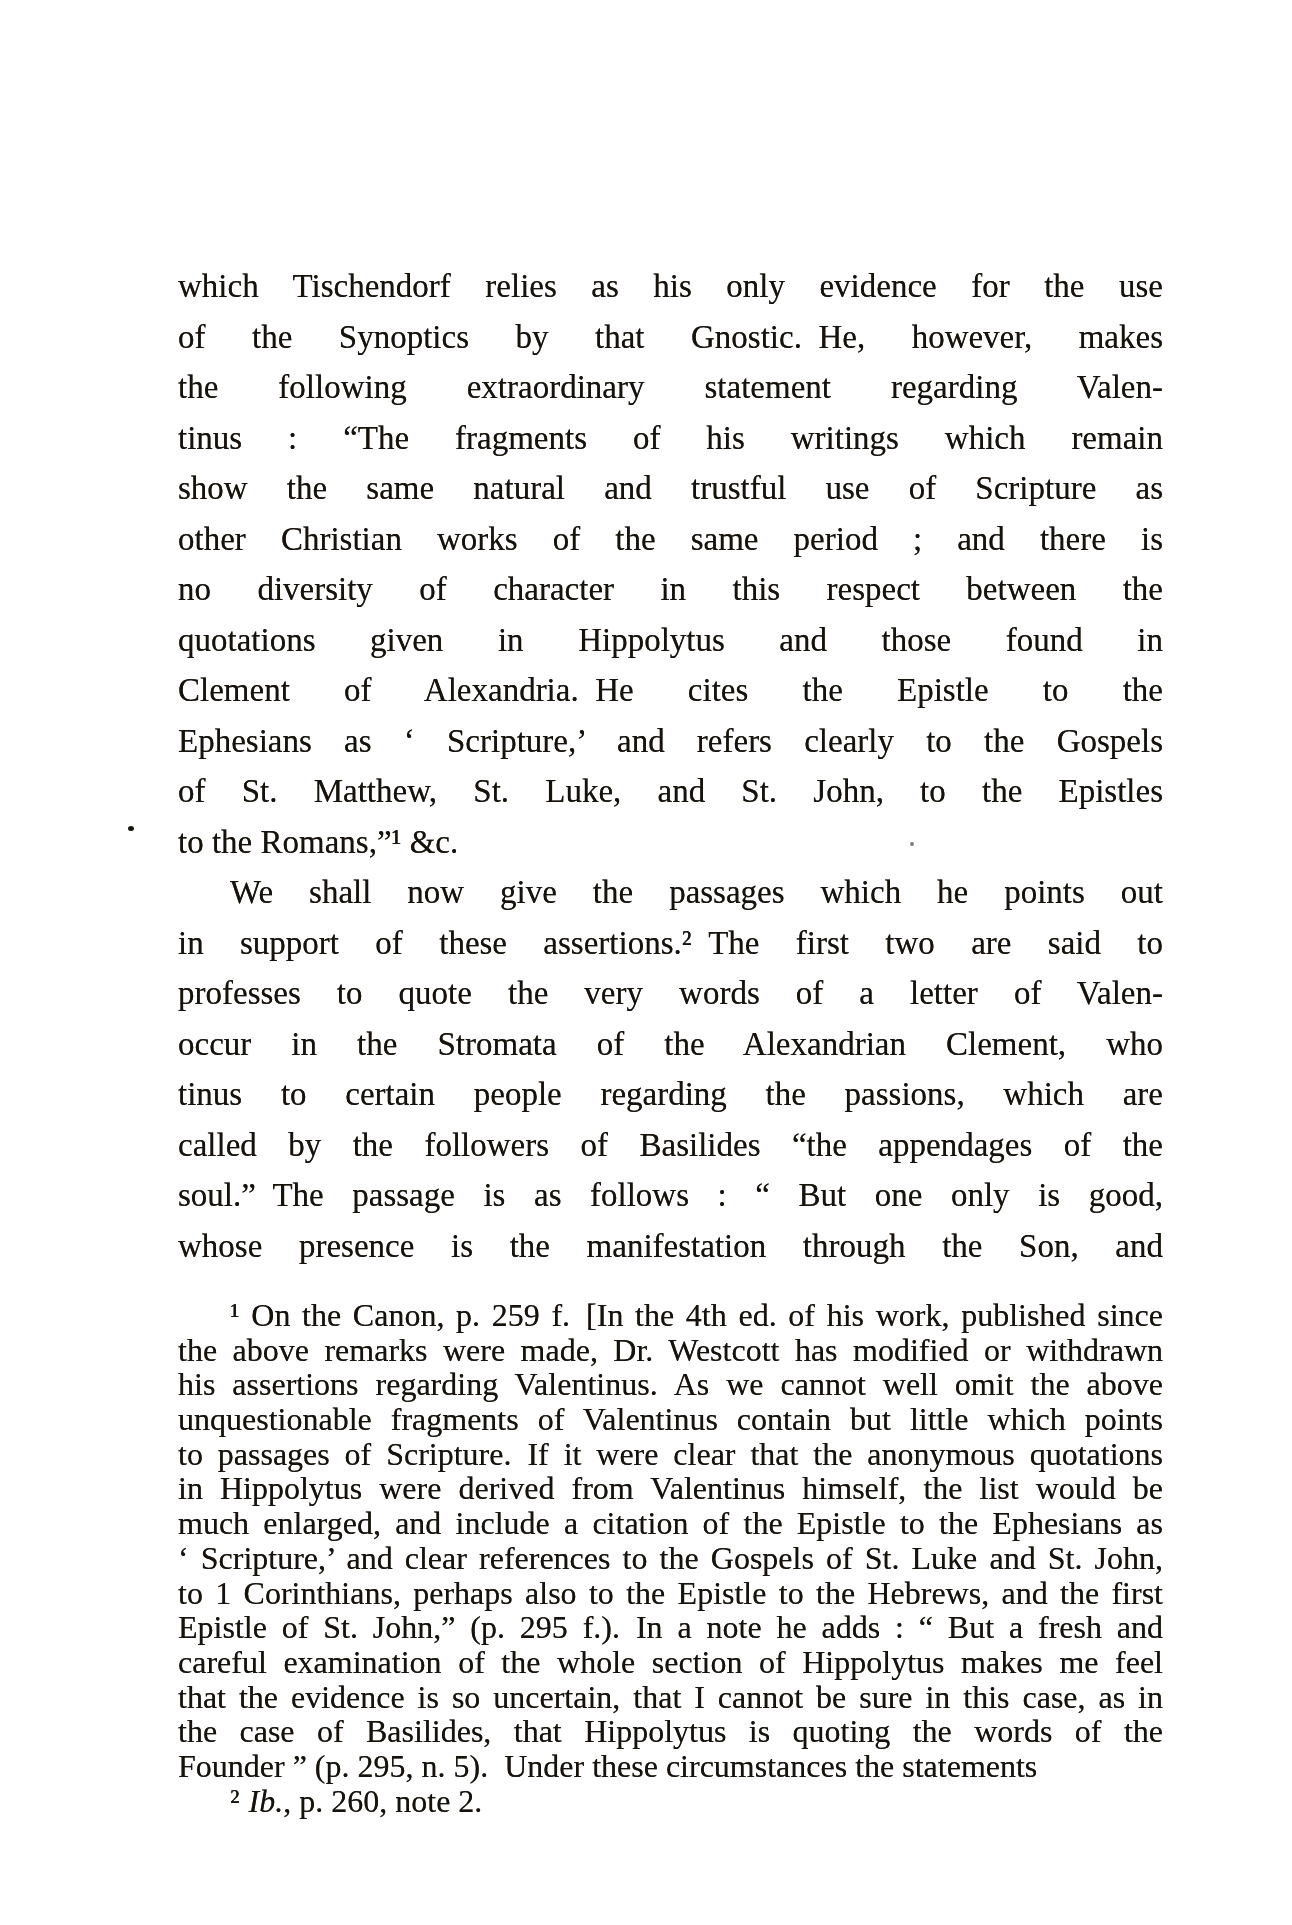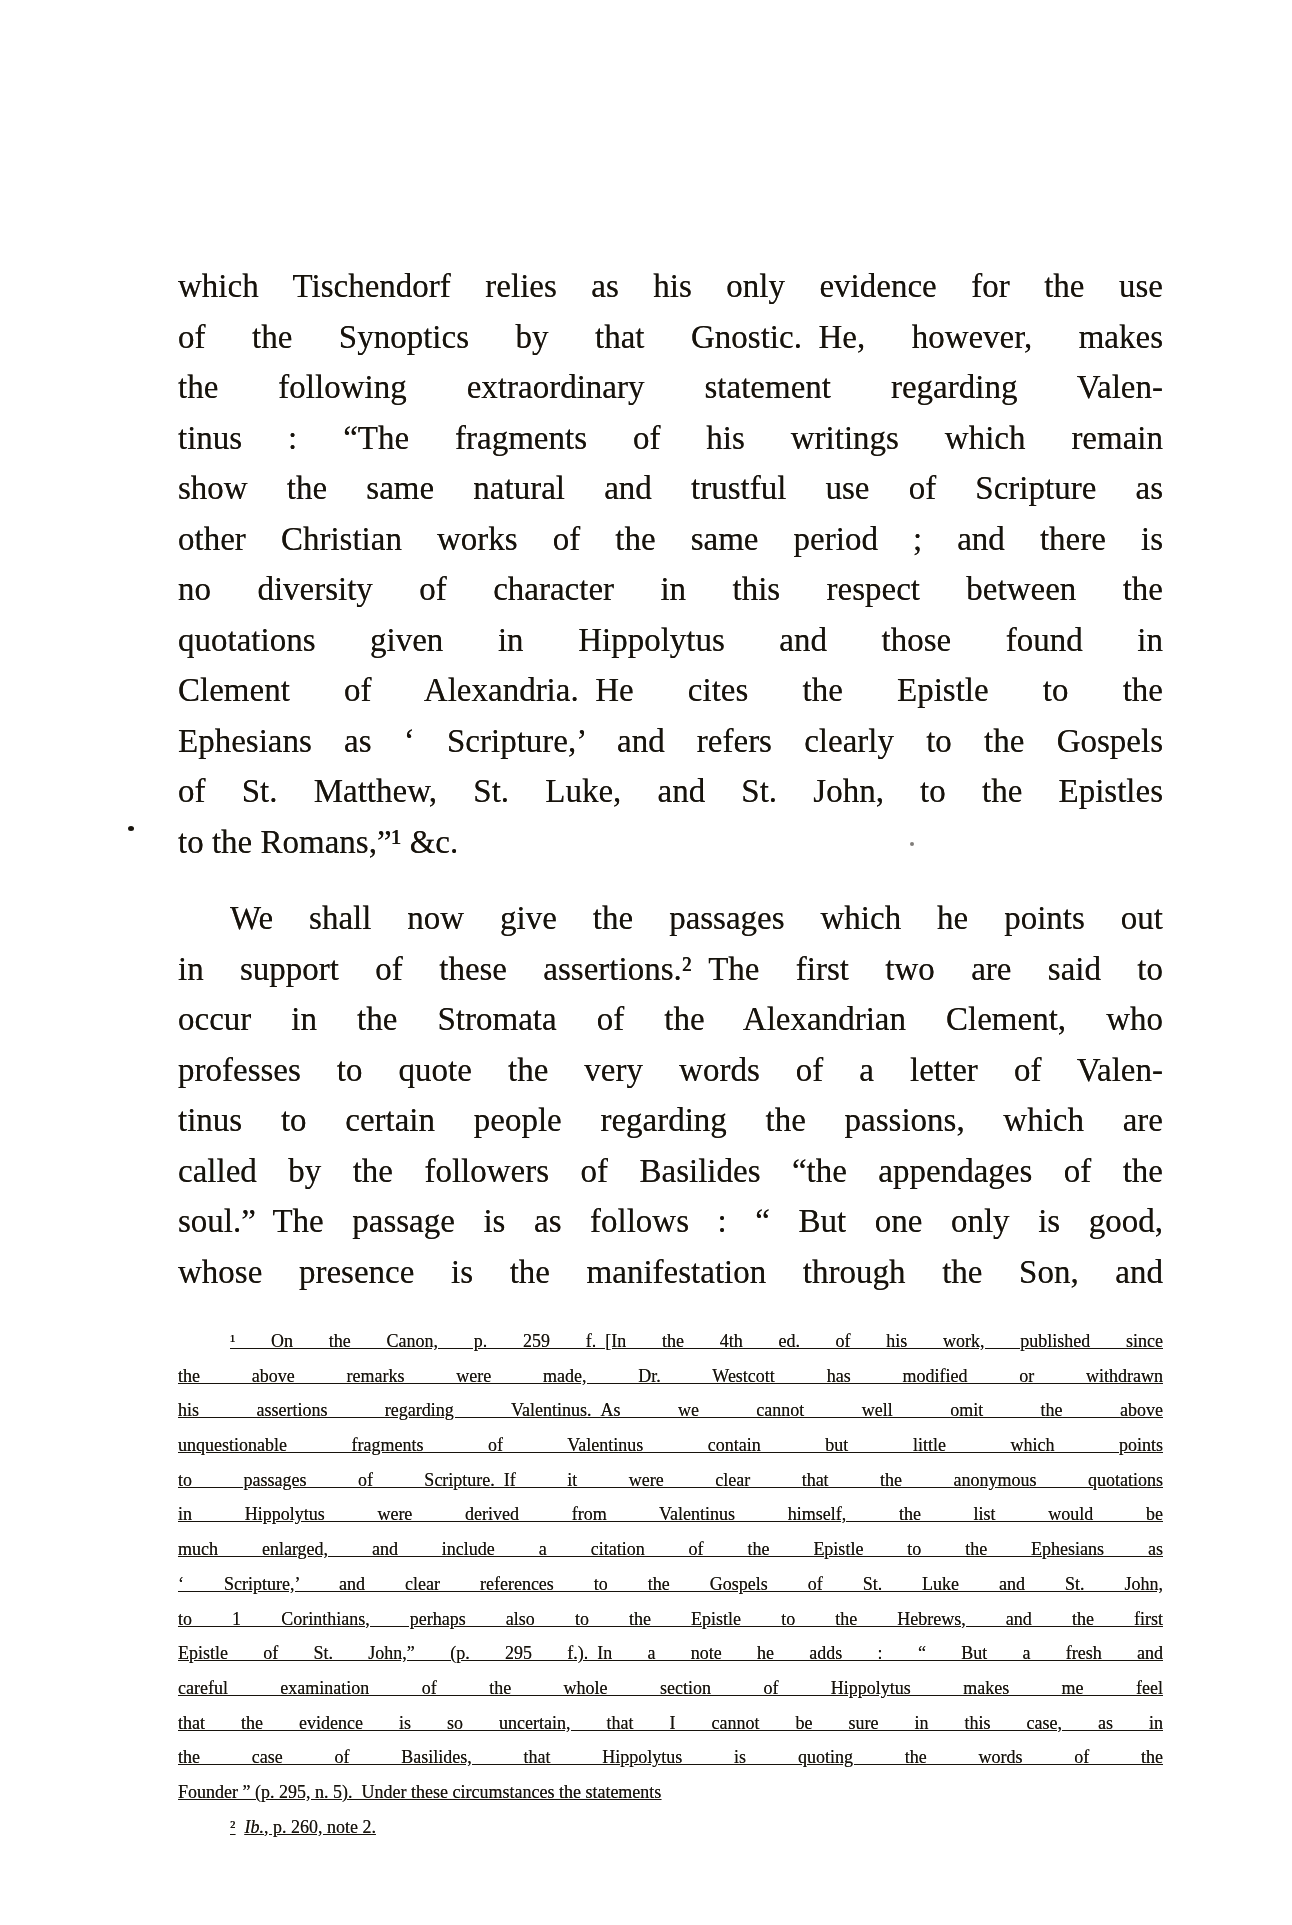--- a/index.html
+++ b/index.html
@@ -15,22 +15,22 @@
   .header{position:absolute;top:197px;left:178px;width:985px;height:42px;}
   .page-number{position:absolute;left:13px;top:2px;font-size:29px;letter-spacing:1px;}
   .running-title{
     text-align:center;font-size:29px;letter-spacing:2px;word-spacing:11px;
     padding-top:1px;
   }
   .main-text{position:absolute;top:261px;left:178px;width:985px;font-size:33px;}
   .main-text .line{height:50.5px;line-height:50.5px;}
   .line{text-align:justify;text-align-last:justify;}
   .ragged-last .line:last-child{text-align-last:left;}
-  .indent-first .line:first-child{text-indent:52px;margin-top:26px;}
-  .footnotes{position:absolute;top:1298px;left:178px;width:985px;font-size:18px;text-decoration:underline;}
+  .indent-first .line:first-child{text-indent:52px;}
+  .footnotes{position:absolute;top:1298px;left:178px;width:985px;font-size:32px;}
   .footnotes .line{height:34.7px;line-height:34.7px;}
   .fn2{height:34.7px;line-height:34.7px;padding-left:52px;text-align:center;text-align-last:left;}
   .fn-marker{margin-right:9px;}
   .italic{font-style:italic;}
   .speck{position:absolute;border-radius:50%;background:var(--ink,#17130c);}
   .speck-1{left:128px;top:826px;width:6px;height:5px;}
   .speck-2{left:910px;top:842px;width:4px;height:4px;opacity:.55;}
 </style>
 </head>
 <body>
@@ -49,22 +49,22 @@
         <div class="line">no diversity of character in this respect between the</div>
         <div class="line">quotations given in Hippolytus and those found in</div>
         <div class="line">Clement of Alexandria. He cites the Epistle to the</div>
         <div class="line">Ephesians as ‘ Scripture,’ and refers clearly to the Gospels</div>
         <div class="line">of St. Matthew, St. Luke, and St. John, to the Epistles</div>
         <div class="line">to the Romans,”¹ &amp;c.</div>
       </div>
     <div class="para indent-first">
         <div class="line">We shall now give the passages which he points out</div>
         <div class="line">in support of these assertions.² The first two are said to</div>
+        <div class="line">professes to quote the very words of a letter of Valen-</div>
         <div class="line">occur in the Stromata of the Alexandrian Clement, who</div>
-        <div class="line">professes to quote the very words of a letter of Valen-</div>
         <div class="line">tinus to certain people regarding the passions, which are</div>
         <div class="line">called by the followers of Basilides “the appendages of the</div>
         <div class="line">soul.” The passage is as follows : “ But one only is good,</div>
         <div class="line">whose presence is the manifestation through the Son, and</div>
       </div>
   </main>
 
   <section class="footnotes">
     <div class="fnote ragged-last indent-first">
         <div class="line">¹ On the Canon, p. 259 f. [In the 4th ed. of his work, published since</div>

